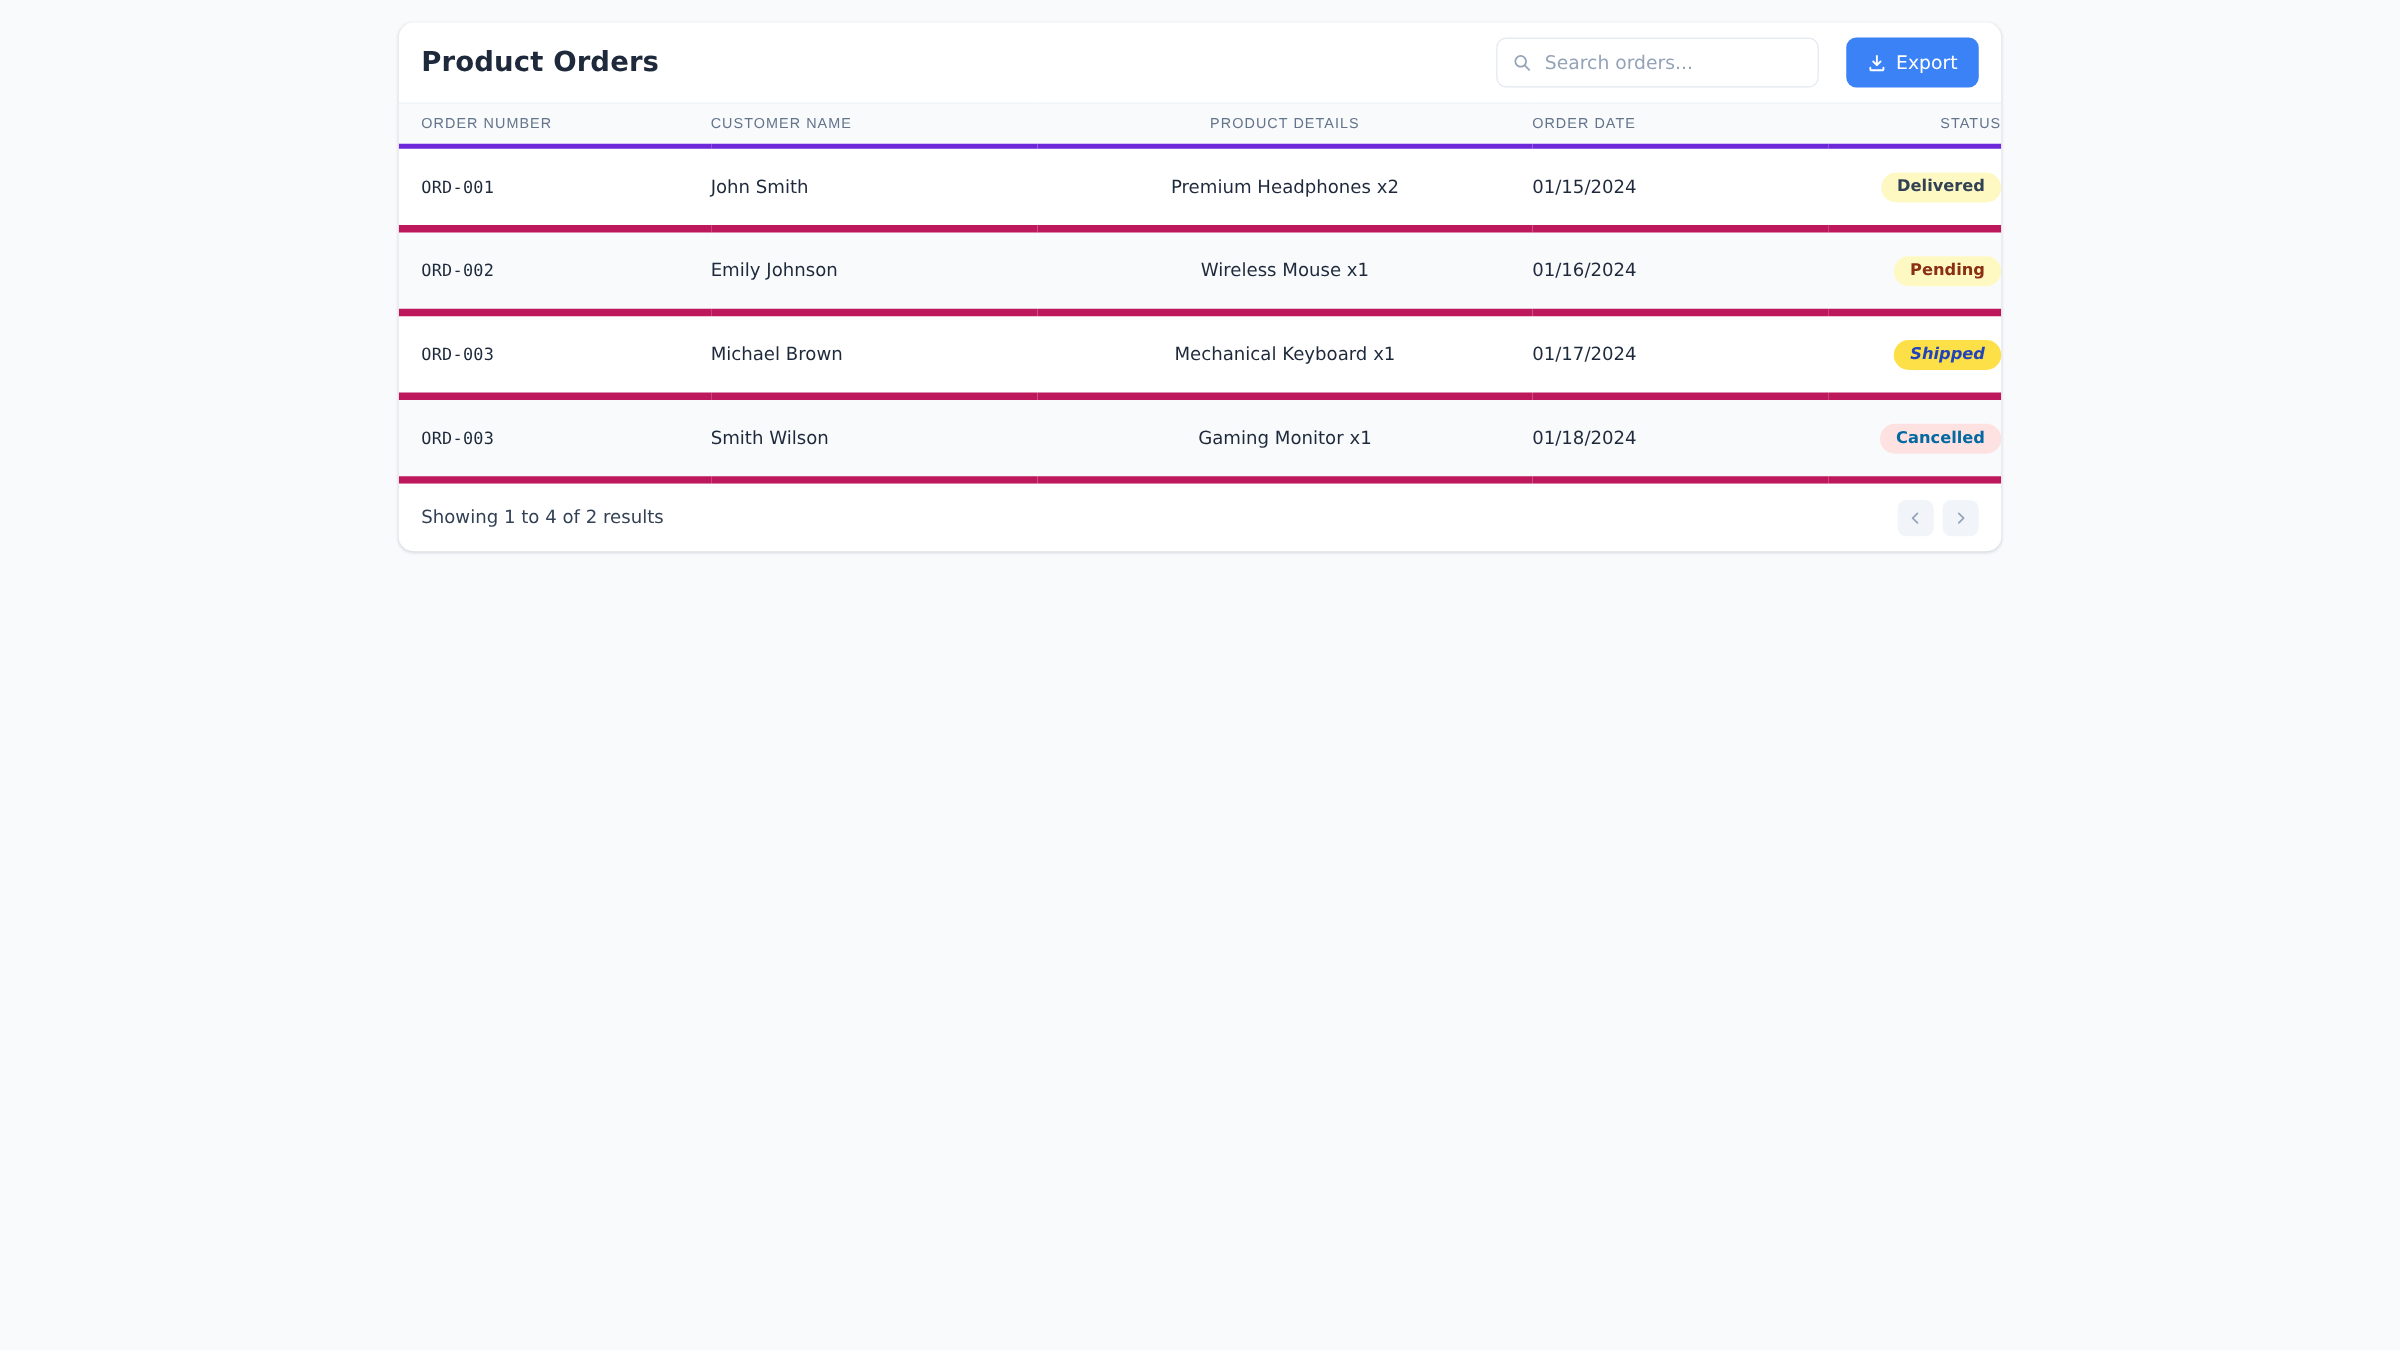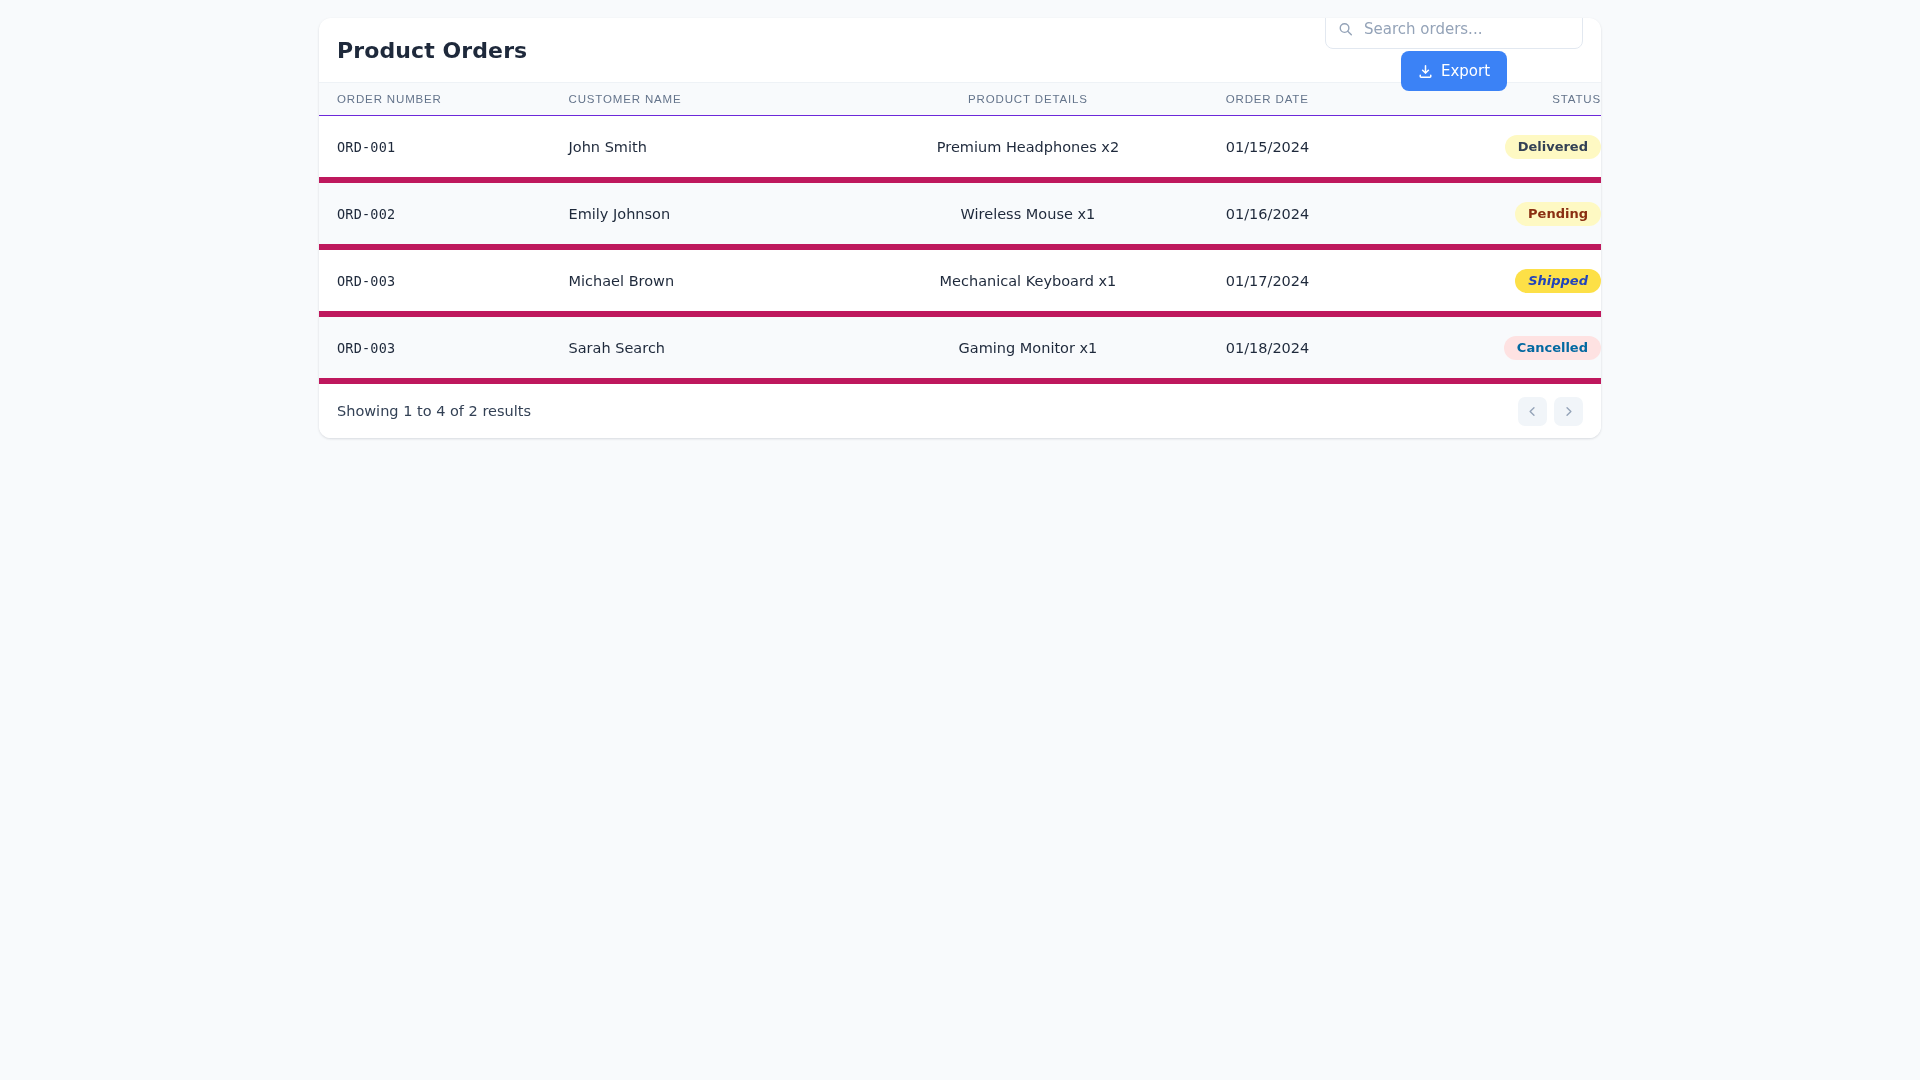--- a/index.html
+++ b/index.html
@@ -46,22 +46,21 @@
     font-size: 22px;
     font-weight: 700;
     color: #1e293b;
     letter-spacing: 0.1px;
     white-space: nowrap;
   }
 
   .header-tools {
     display: flex;
     align-items: center;
-    gap: 2px;
-    flex-direction: column;
+    gap: 22px;
   }
 
   .search-wrap {
     position: relative;
     width: 258px;
     height: 40px;
   }
 
   .search-input {
     width: 100%;
@@ -112,21 +111,21 @@
   
   table.orders {
     width: 100%;
     border-collapse: collapse;
     table-layout: fixed;
   }
 
   thead tr {
     background: #f8fafc;
     border-top: 1px solid #eef2f6;
-    border-bottom: 1px solid #6d28d9;
+    border-bottom: 4px solid #6d28d9;
   }
 
   thead th {
     text-align: left;
     font-size: 11.5px;
     font-weight: 400;
     color: #64748b;
     letter-spacing: 0.85px;
     text-transform: uppercase;
     padding: 10px 0 10px 0;
@@ -286,21 +285,21 @@
           <td class="col-name">Michael Brown</td>
           <td class="col-prod">Mechanical Keyboard x1</td>
           <td class="col-date">01/17/2024</td>
           <td class="col-status">
             <span class="badge badge-shipped">Shipped</span>
           </td>
         </tr>
 
         <tr>
           <td class="col-order">ORD-003</td>
-          <td class="col-name">Sarah Search</td>
+          <td class="col-name">Smith Wilson</td>
           <td class="col-prod">Gaming Monitor x1</td>
           <td class="col-date">01/18/2024</td>
           <td class="col-status">
             <span class="badge badge-cancelled">Cancelled</span>
           </td>
         </tr>
 
       </tbody>
     </table>
 

